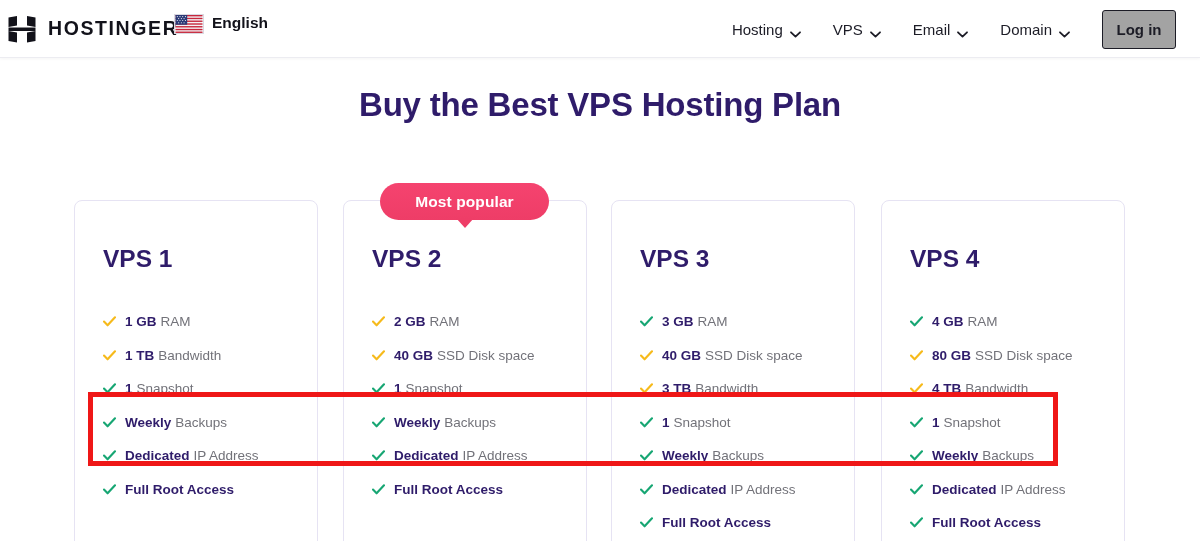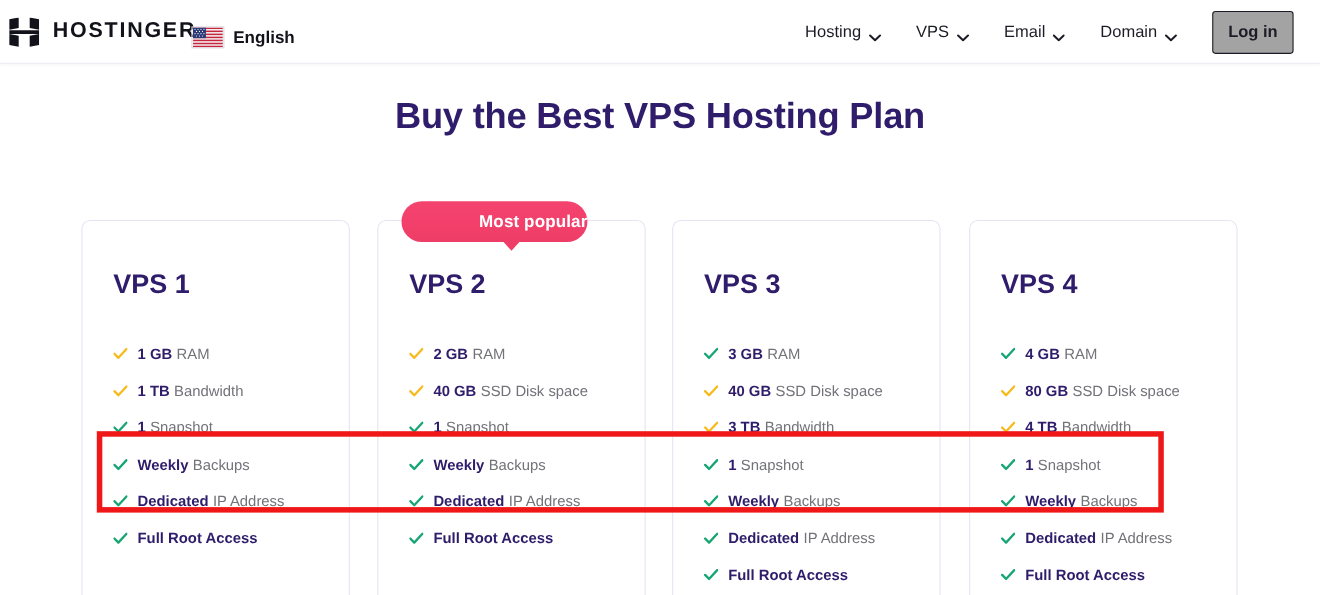--- a/index.html
+++ b/index.html
@@ -34,21 +34,21 @@
   .brand-word {
     font-size: 19.5px;
     font-weight: bold;
     letter-spacing: 1.6px;
     color: #12121a;
     line-height: 1;
   }
   #lang {
     position: absolute;
     left: 162px; top: 14px;
-    display: flex; align-items: flex-end; gap: 8px;
+    display: flex; align-items: flex-start; gap: 8px;
     height: 30px;
     cursor: pointer;
     padding-left: 12px;
   }
   .flag { width: 30px; height: 20px; display:block; border:1px solid #d9d9e2; }
   .lang-label {
     font-size: 15.5px;
     font-weight: bold;
     color: #12121a;
   }
@@ -141,26 +141,26 @@
     color: #6c6a83;
     line-height: 16px;
   }
   .tick { width: 13px; height: 13px; flex: none; margin-top: 1px; margin-right: 9px; display:block; }
   .f-strong { font-weight: bold; color: #2f1c6a; margin-right: 4px; }
   .f-rest { color: #727279; }
 
   
   #badge {
     position: absolute;
-    left: 365px; top: 183px;
+    left: 380px; top: 183px;
     width: 169px; height: 37px;
     background: #f0426b;
     background: linear-gradient(180deg,#f5436f 0%,#ee3d67 100%);
     border-radius: 19px;
-    display: flex; align-items: center; justify-content: flex-end;
+    display: flex; align-items: center; justify-content: center;
     z-index: 12;
   }
   #badge .badge-text {
     font-size: 15.5px;
     font-weight: bold;
     color: #ffffff;
     letter-spacing: 0.1px;
   }
   #badge-tip {
     position: absolute;

